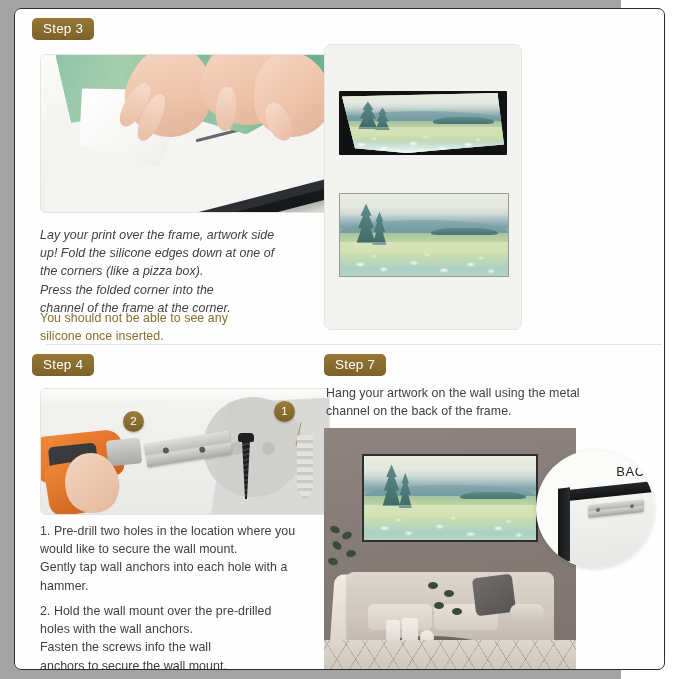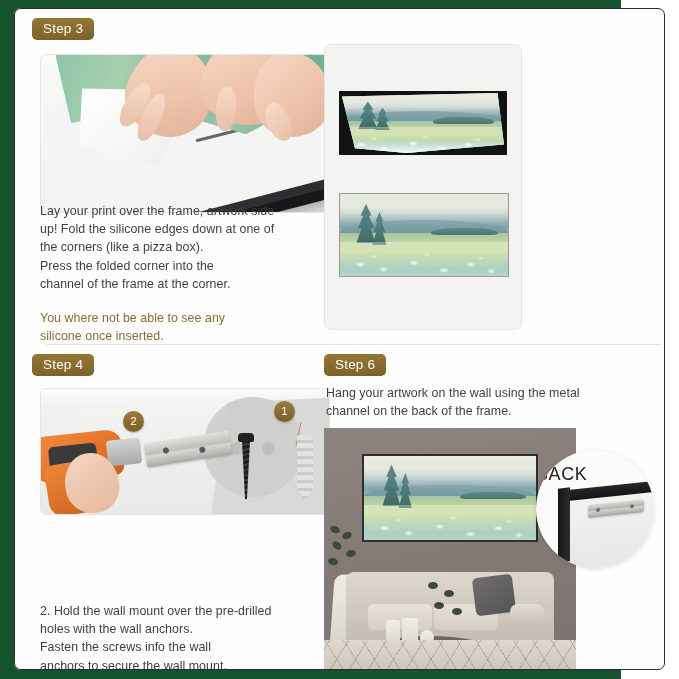--- a/index.html
+++ b/index.html
@@ -5,21 +5,21 @@
   html,body{margin:0;padding:0;}
   body{
     width:679px;height:679px;
     background:#ffffff;
     font-family:"Liberation Sans", sans-serif;
     overflow:hidden;
   }
   .page{
     position:absolute;left:0;top:0;width:621px;height:679px;
     box-sizing:border-box;
-    background:#14532d;
+    background:#a3a3a3;
   }
   .page-border{
     position:absolute;left:14px;top:8px;width:651px;height:662px;
     box-sizing:border-box;
     border:1.5px solid #2b2b2b;
     border-radius:7px;
     pointer-events:none;
   }
   .inner{
     position:absolute;left:14px;top:8px;width:651px;height:662px;
@@ -353,22 +353,22 @@
 
   
   #backcallout{
     position:absolute;left:212px;top:96px;width:118px;height:118px;
     border-radius:50%;
     background:#fbfbfa;
     box-shadow:0 1px 4px rgba(0,0,0,.14);
     overflow:hidden;
   }
   #backcallout .lbl{
-    position:absolute;left:0;right:0;top:14px;text-align:left;
-    font-size:18px;color:#232323;letter-spacing:.6px;
+    position:absolute;left:0;right:0;top:14px;text-align:right;
+    font-size:13px;color:#232323;letter-spacing:.6px;
   }
   .back-frame-v{
     position:absolute;left:22px;top:38px;width:12px;height:74px;
     background:linear-gradient(90deg,#141516,#2b2c2e);
     transform:skewY(-6deg);
   }
   .back-frame-h{
     position:absolute;left:22px;top:36px;width:96px;height:11px;
     background:linear-gradient(180deg,#26272a,#131415);
     transform:skewY(-6deg);
@@ -419,26 +419,26 @@
           </div>
           <div class="hand" id="hand-b">
             <div class="finger" style="left:18px;top:50px;width:20px;height:44px;transform:rotate(-2deg);"></div>
           </div>
           <div class="hand" id="hand-c">
             <div class="finger" style="left:10px;top:48px;width:22px;height:40px;transform:rotate(-14deg);"></div>
           </div>
         </div>
       </div>
 
-      <div class="caption" style="position:absolute;left:8px;top:184px;width:300px;">Lay your print over the frame, artwork side
+      <div class="caption" style="position:absolute;left:8px;top:208px;width:300px;font-style:italic;">Lay your print over the frame, artwork side
 up! Fold the silicone edges down at one of
 the corners (like a pizza box).
 Press the folded corner into the
 channel of the frame at the corner.</div>
-      <div class="caption accent" style="position:absolute;left:8px;top:291px;width:300px;">You where not be able to see any
+      <div class="caption accent" style="position:absolute;left:8px;top:291px;width:300px;">You should not be able to see any
 silicone once inserted.</div>
     </div>
 
     <div id="s3panel">
       <div class="artbox" id="art-loose">
         <div class="blackfrm"></div>
         <div class="printwrap">
           <div class="landscape">
             <div class="hill" style="top:30%;height:16%;"></div>
             <div class="treeline" style="left:56%;top:40%;width:38%;"></div>
@@ -495,29 +495,33 @@
         </div>
 
         <div class="screw">
           <div class="screw-head"></div>
           <div class="screw-shaft"></div>
         </div>
 
         <div class="anchor"></div>
       </div>
 
+      <div class="caption" style="position:absolute;left:8px;top:168px;width:302px;">1. Pre-drill two holes in the location where you
+would like to secure the wall mount.
+Gently tap wall anchors into each hole with a
+hammer.</div>
       <div class="caption" style="position:absolute;left:8px;top:248px;width:302px;">2. Hold the wall mount over the pre-drilled
 holes with the wall anchors.
 Fasten the screws info the wall
 anchors to secure the wall mount.</div>
     </div>
 
     <div style="position:absolute;left:310px;top:346px;width:346px;height:310px;">
 
-      <div class="badge">Step 6</div>
+      <div class="badge">Step 7</div>
 
       <div class="caption" style="position:absolute;left:2px;top:30px;width:320px;">Hang your artwork on the wall using the metal
 channel on the back of the frame.</div>
 
       <div class="photo" id="s5photo">
         <div class="room-wall"></div>
 
         <div class="room-art">
           <div class="landscape">
             <div class="hill" style="top:34%;height:14%;"></div>

